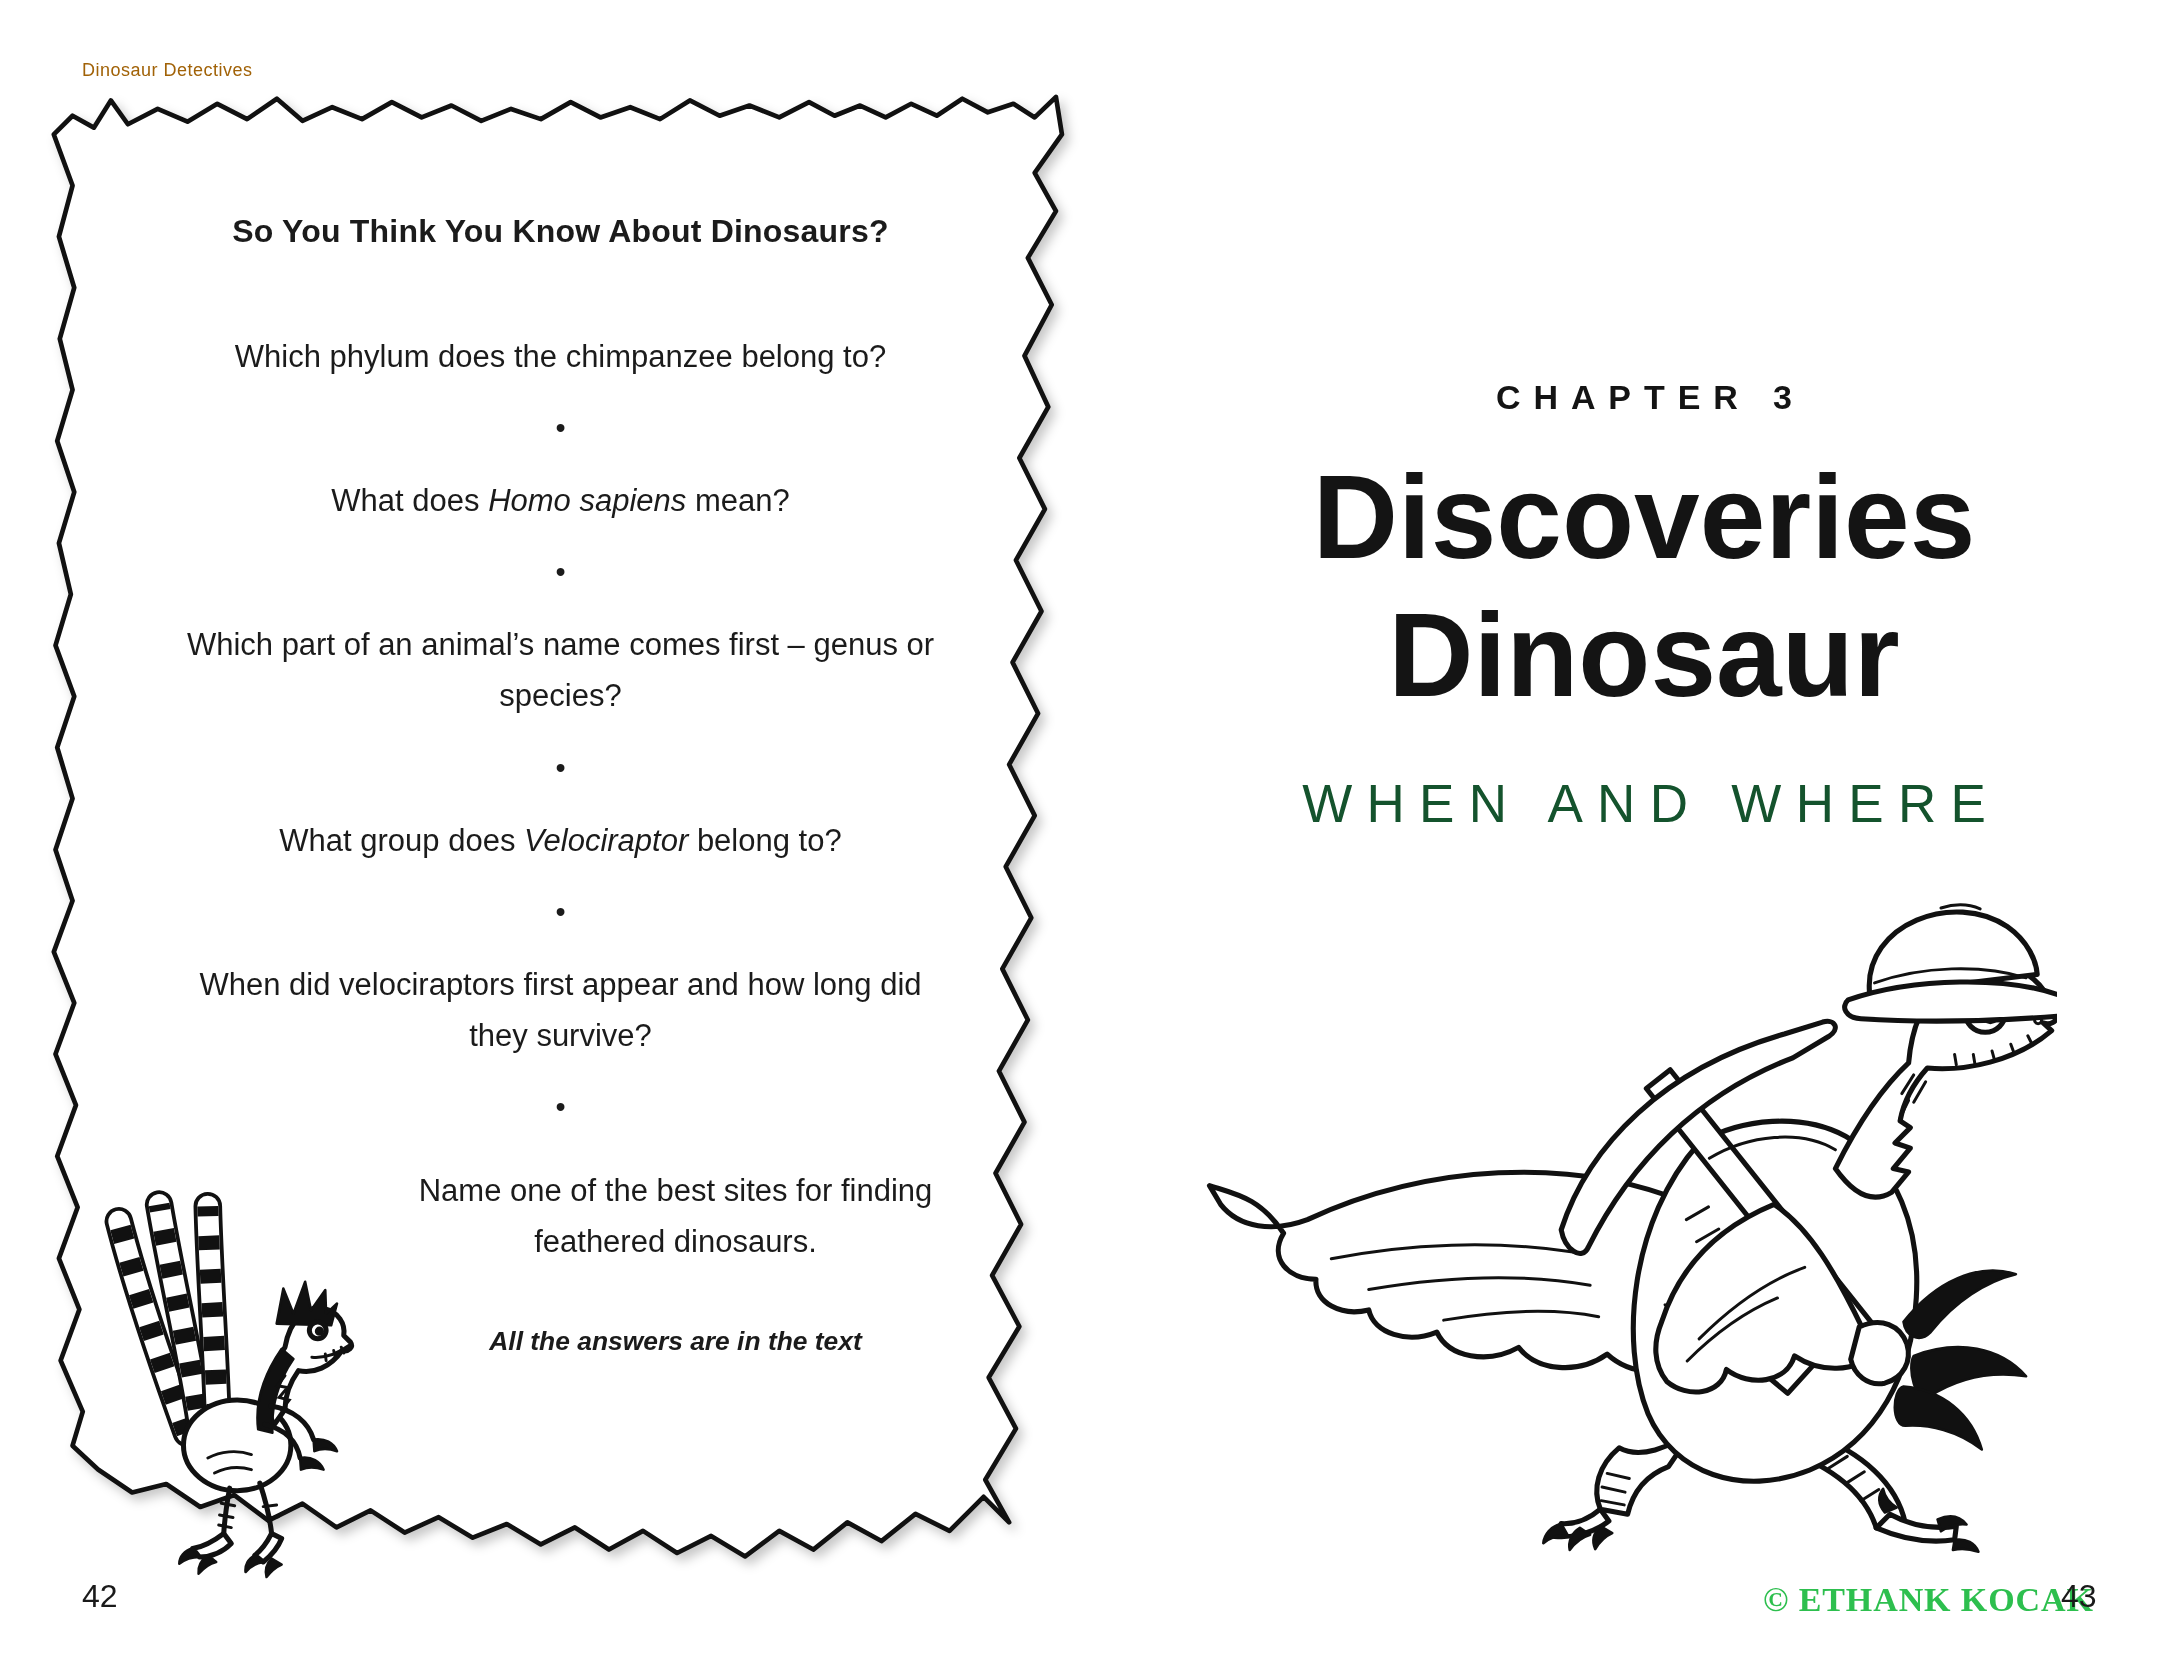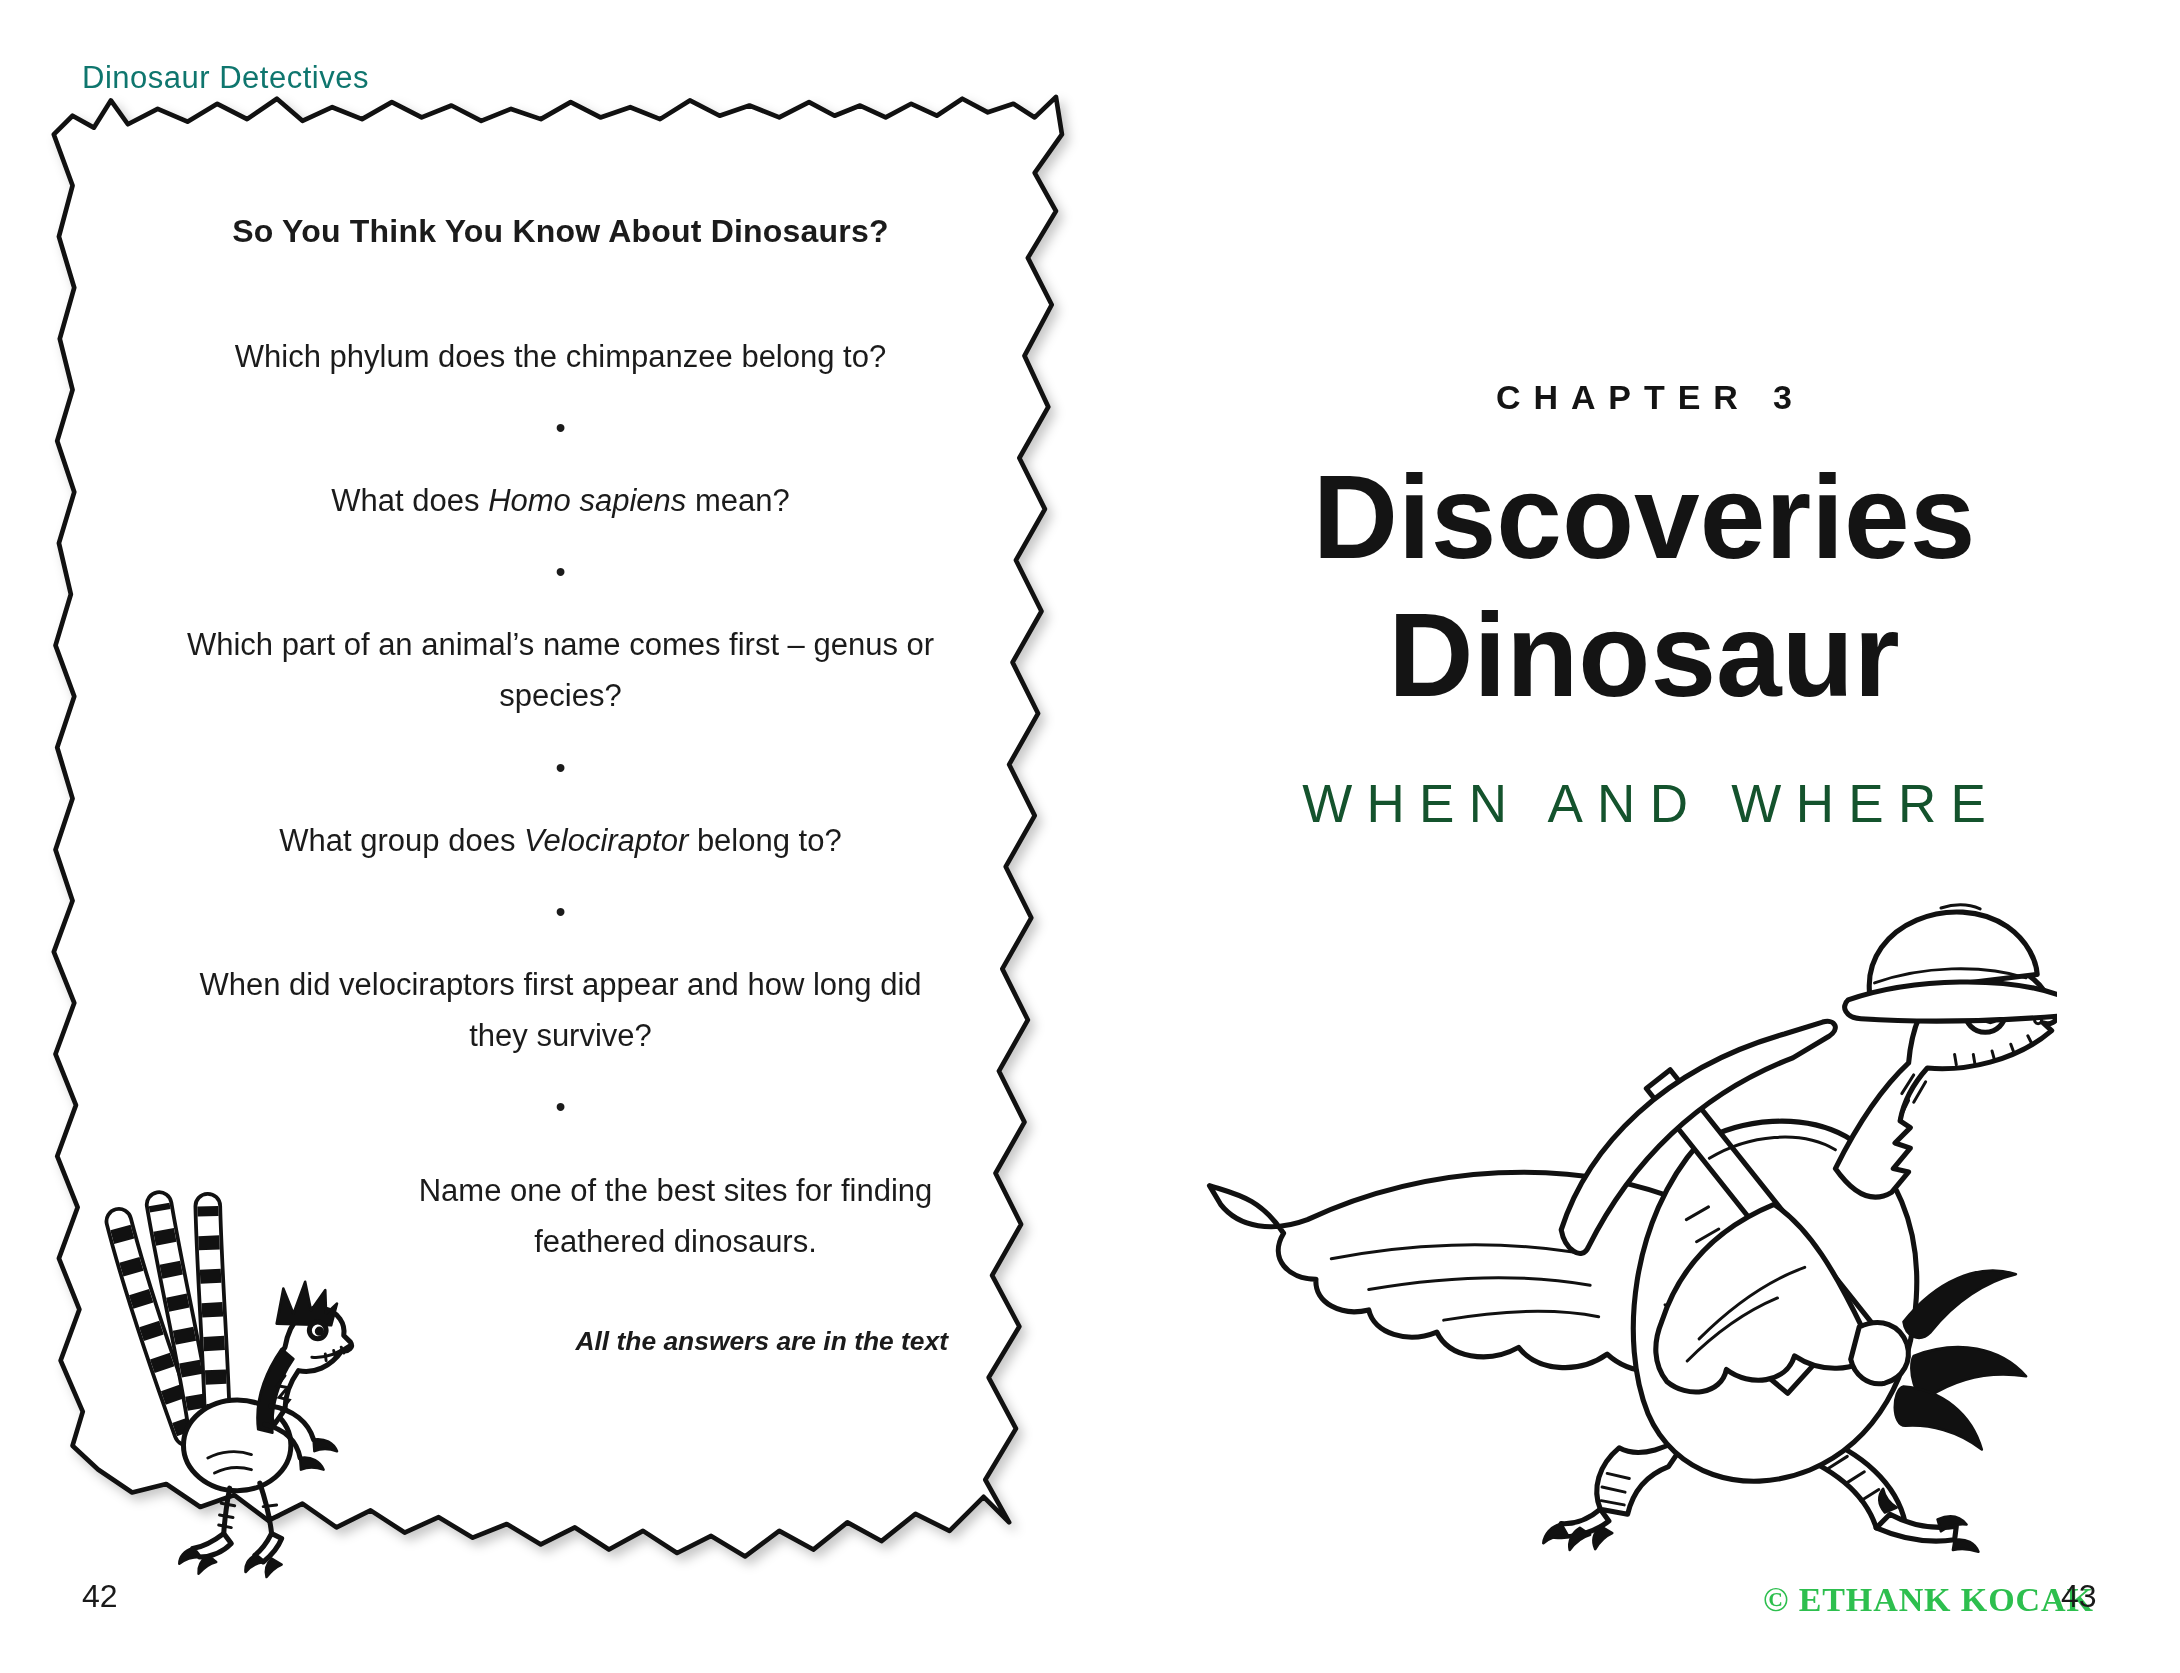--- a/index.html
+++ b/index.html
@@ -2,39 +2,39 @@
 <html style="--credit-green: #2dbf4e;font-size:13.6px"><head>
 <meta charset="utf-8">
 <style>
   html,body{margin:0;padding:0;background:#fff;}
   .book{
     position:relative;width:2181px;height:1674px;background:#ffffff;
     font-family:"Liberation Sans",sans-serif;color:#1c1c1c;overflow:hidden;
   }
   
   .running-header{
-    position:absolute;left:82px;top:60px;font-size:31px;color:#0f766e;
+    position:absolute;left:82px;top:60px;font-size:18px;color:#a16207;
     letter-spacing:0.5px;font-weight:400;
   }
   
   .torn-box{position:absolute;left:47px;top:83px;width:1026px;height:1501px;}
   .torn-box > svg.border{
     position:absolute;left:0;top:0;
     filter:drop-shadow(5.1px 6.8px 5.1px rgba(0,0,0,.22));
   }
   .quiz-content{
     position:absolute;left:75px;top:126px;width:877px;text-align:center;color:#1b1b1b;
   }
   .quiz-title{font-size:32px;font-weight:700;margin:4px 0 81px;letter-spacing:0.2px;}
   .q{font-size:31px;line-height:1.65;max-width:750px;margin:16px auto;}
   .q em{font-style:italic;}
   .bullet{font-size:29px;margin:32px auto;line-height:1;}
   .quiz-last-group{margin:43px 0 0 281px;width:545px;}
   .quiz-last-group .q{max-width:545px;}
-  .note{font-size:26.4px;font-weight:700;font-style:italic;line-height:2.05;margin-top:47px;text-align:right;}
+  .note{font-size:26.4px;font-weight:700;font-style:italic;line-height:2.05;margin-top:47px;}
   
   .chapter{position:absolute;left:1150px;top:330px;width:988px;text-align:center;color:#141414;}
   .kicker{font-size:34px;font-weight:700;letter-spacing:.38em;text-indent:.38em;margin-top:48px;}
   .headline{font-size:118px;font-weight:700;line-height:1.17;margin-top:31px;}
   .subtitle{font-size:53px;font-weight:400;letter-spacing:.27em;text-indent:.27em;margin-top:49px;color:#14532d;}
   
   .small-dino{position:absolute;left:65px;top:1181px;}
   .big-raptor{position:absolute;left:1188px;top:862px;}
   
   .pageno{position:absolute;font-size:32px;color:#1a1a1a;}

